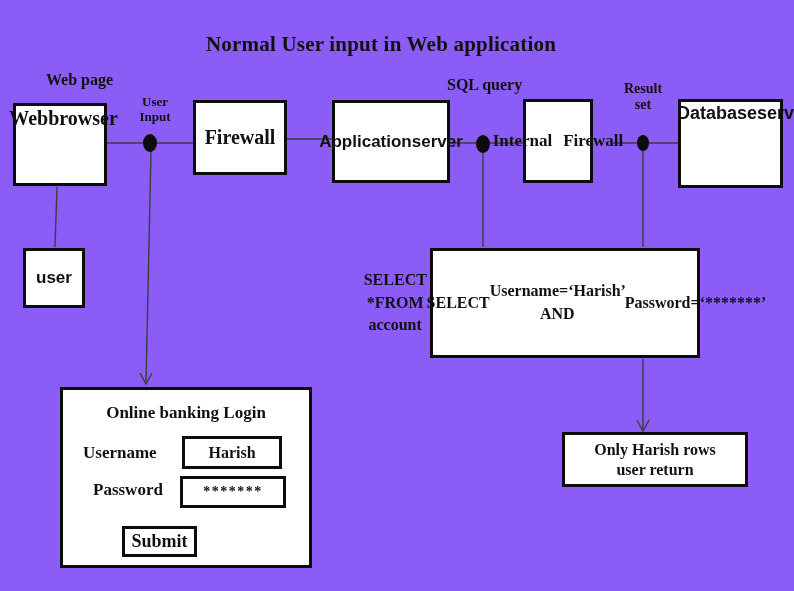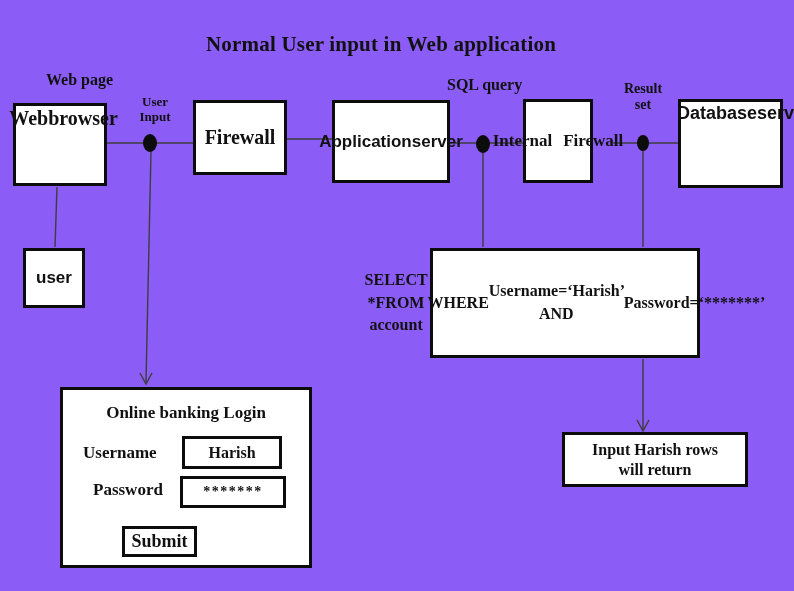--- a/index.html
+++ b/index.html
@@ -108,27 +108,27 @@
     <div>Database</div>
     <div>server</div>
   </div>
 
   <div class="node sansb" id="user-box">
     <div>user</div>
   </div>
 
   <div class="node serifb" id="select-box">
     <div>SELECT *FROM account</div>
-    <div>WHERE</div>
+    <div>SELECT</div>
     <div>Username=‘Harish’ AND</div>
     <div>Password=‘*******’</div>
   </div>
 
   <div class="node serifb" id="return-box">
-    <div>Input Harish rows will return</div>
+    <div>Only Harish rows user return</div>
   </div>
 
   <div class="node" id="login-box">
     <div class="login-title serifb">Online banking Login</div>
     <div class="form-label serifb" id="username-label">Username</div>
     <div class="field" id="username-field">Harish</div>
     <div class="form-label serifb" id="password-label">Password</div>
     <div class="field" id="password-field">*******</div>
     <div class="field" id="submit-button">Submit</div>
   </div>

